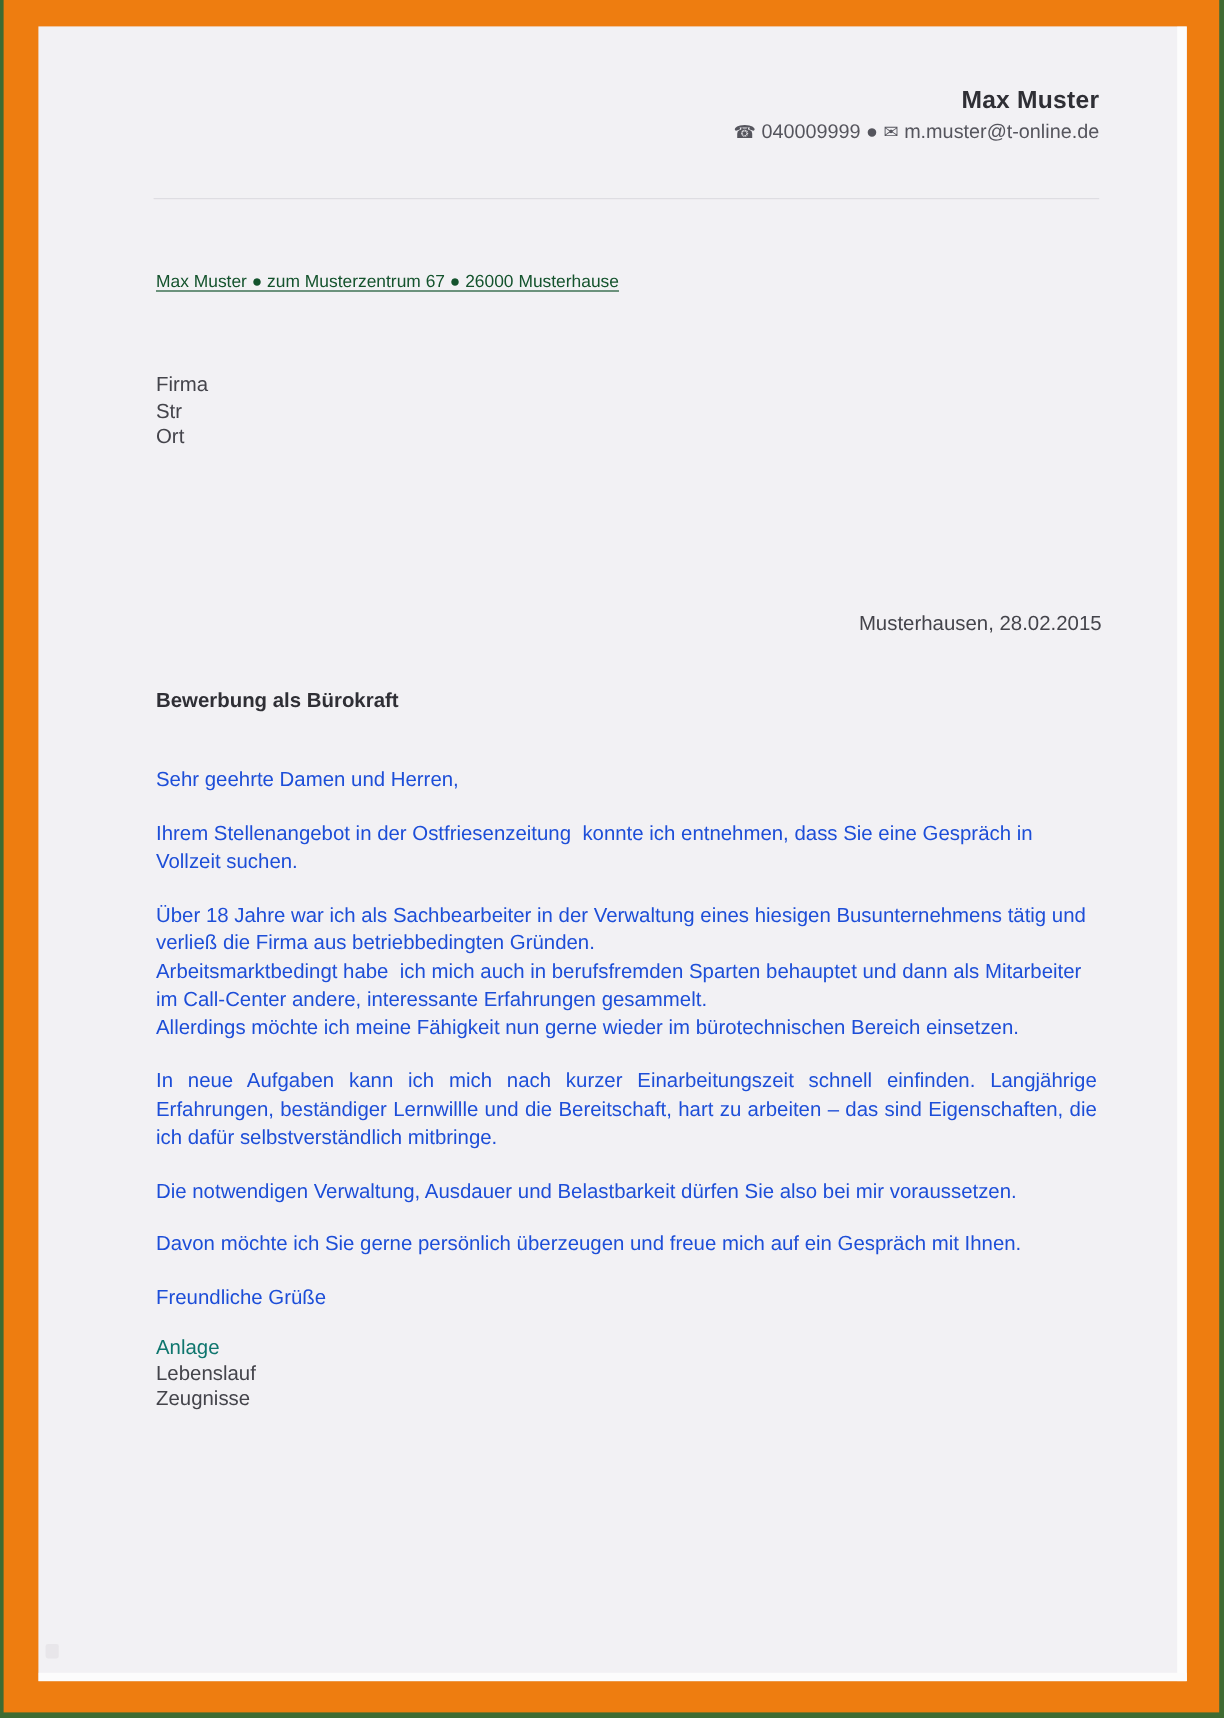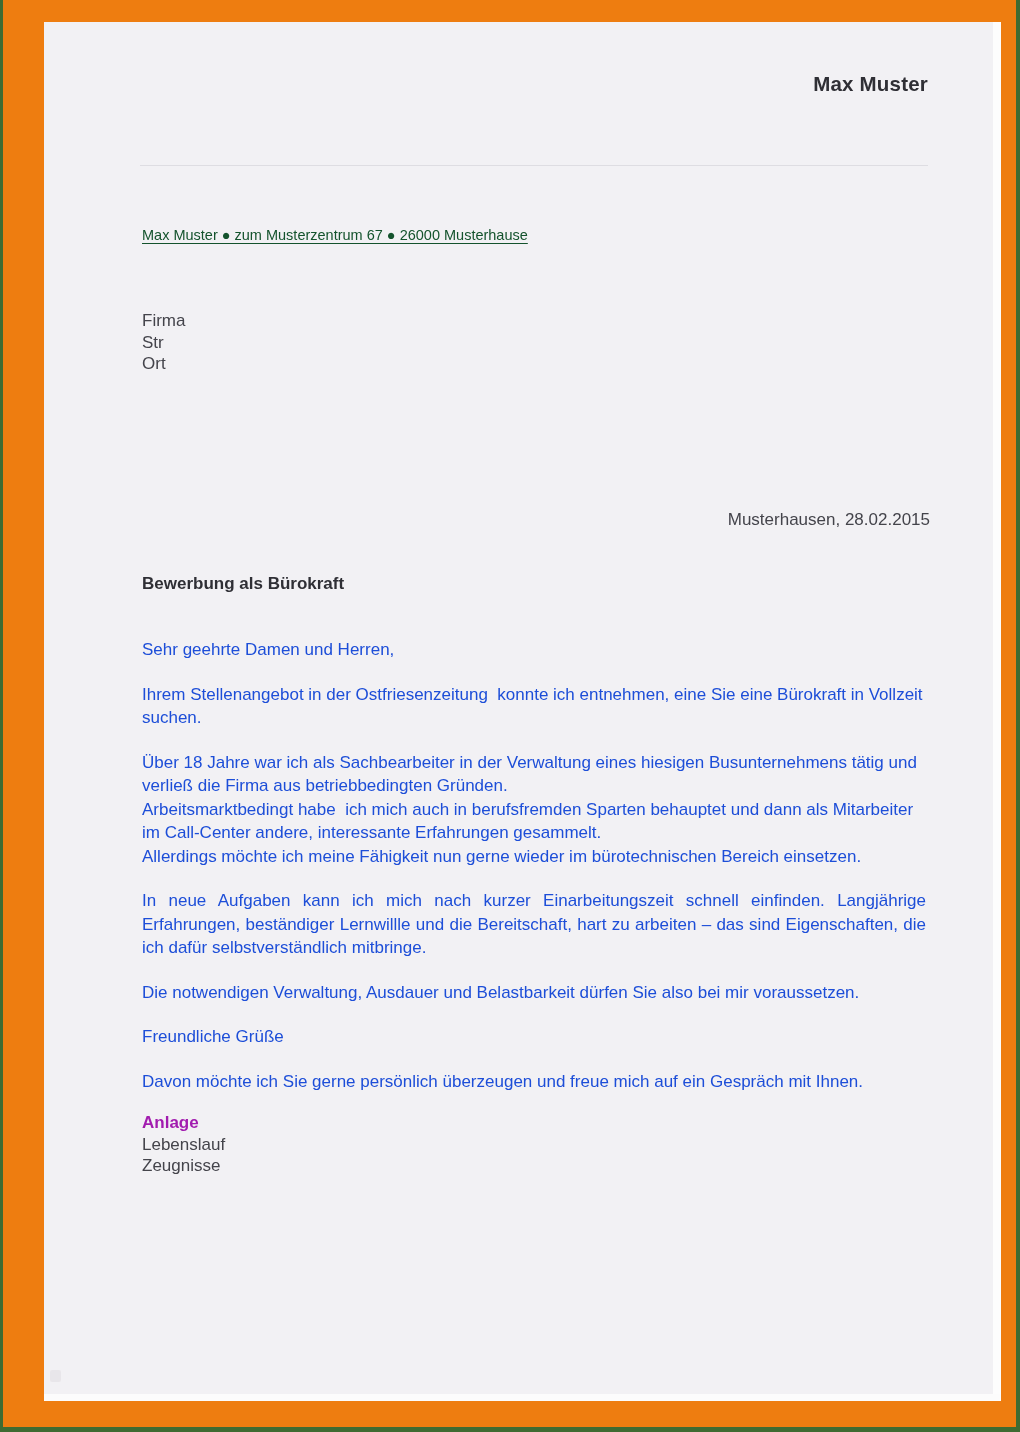--- a/index.html
+++ b/index.html
@@ -36,21 +36,20 @@
   
   .page {
     position: absolute;
     left: 32px;
     top: 22px;
     width: 957px;
     height: 1379px;
     background: #f2f1f4;
     box-sizing: border-box;
     overflow: hidden;
-    margin-left: 12px;
   }
   .page-white-edge {
     position: absolute;
     right: 0px;
     top: 0px;
     width: 8px;
     height: 1379px;
     background: #fdfdfd;
   }
   .page-white-edge-bottom {
@@ -178,65 +177,66 @@
 
   .attachments {
     position: absolute;
     left: 98px;
     top: 1090px;
     font-size: 17px;
     line-height: 21.5px;
     color: #44444b;
   }
   .att-title {
-    font-weight: bold;
-    color: #a21caf;
+    font-weight: normal;
+    color: #0f766e;
   }
 </style>
 </head>
 <body>
 
 <div class="scan-frame">
   <div class="orange-band"></div>
 
   <div class="page">
     <div class="page-white-edge"></div>
     <div class="page-white-edge-bottom"></div>
     <div class="smudge"></div>
 
     <div class="letter">
 
       <div class="letterhead">
         <div class="lh-name">Max Muster</div>
+        <div class="lh-line2"><span class="ico">☎</span> <span>040009999</span> <span>●</span> <span class="ico">✉</span> <span>m.muster@t-online.de</span></div>
       </div>
 
       <div class="rule"></div>
 
       <div class="sender-line">Max Muster ● zum Musterzentrum 67 ● 26000 Musterhause</div>
 
       <div class="recipient">
         <div>Firma</div>
         <div>Str</div>
         <div>Ort</div>
       </div>
 
       <div class="dateline">Musterhausen, 28.02.2015</div>
 
       <div class="subject">Bewerbung als Bürokraft</div>
 
       <div class="body">
         <p>Sehr geehrte Damen und Herren,</p>
-        <p>Ihrem Stellenangebot in der Ostfriesenzeitung  konnte ich entnehmen, eine Sie eine Bürokraft in Vollzeit suchen.</p>
+        <p>Ihrem Stellenangebot in der Ostfriesenzeitung  konnte ich entnehmen, dass Sie eine Gespräch in Vollzeit suchen.</p>
         <p>Über 18 Jahre war ich als Sachbearbeiter in der Verwaltung eines hiesigen Busunternehmens tätig und verließ die Firma aus betriebbedingten Gründen.
 Arbeitsmarktbedingt habe  ich mich auch in berufsfremden Sparten behauptet und dann als Mitarbeiter im Call-Center andere, interessante Erfahrungen gesammelt.
 Allerdings möchte ich meine Fähigkeit nun gerne wieder im bürotechnischen Bereich einsetzen.</p>
         <p class="justified">In neue Aufgaben kann ich mich nach kurzer Einarbeitungszeit schnell einfinden. Langjährige Erfahrungen, beständiger Lernwillle und die Bereitschaft, hart zu arbeiten – das sind Eigenschaften, die ich dafür selbstverständlich mitbringe.</p>
         <p>Die notwendigen Verwaltung, Ausdauer und Belastbarkeit dürfen Sie also bei mir voraussetzen.</p>
+        <p>Davon möchte ich Sie gerne persönlich überzeugen und freue mich auf ein Gespräch mit Ihnen.</p>
         <p>Freundliche Grüße</p>
-        <p>Davon möchte ich Sie gerne persönlich überzeugen und freue mich auf ein Gespräch mit Ihnen.</p>
       </div>
 
       <div class="attachments">
         <div class="att-title">Anlage</div>
         <div>Lebenslauf</div>
         <div>Zeugnisse</div>
       </div>
 
     </div>
   </div>

